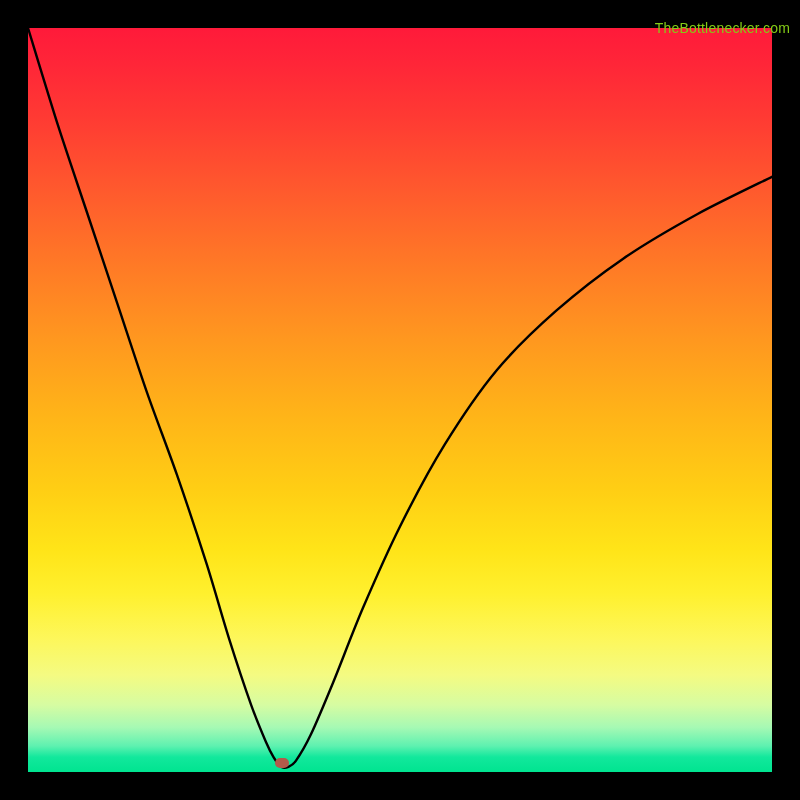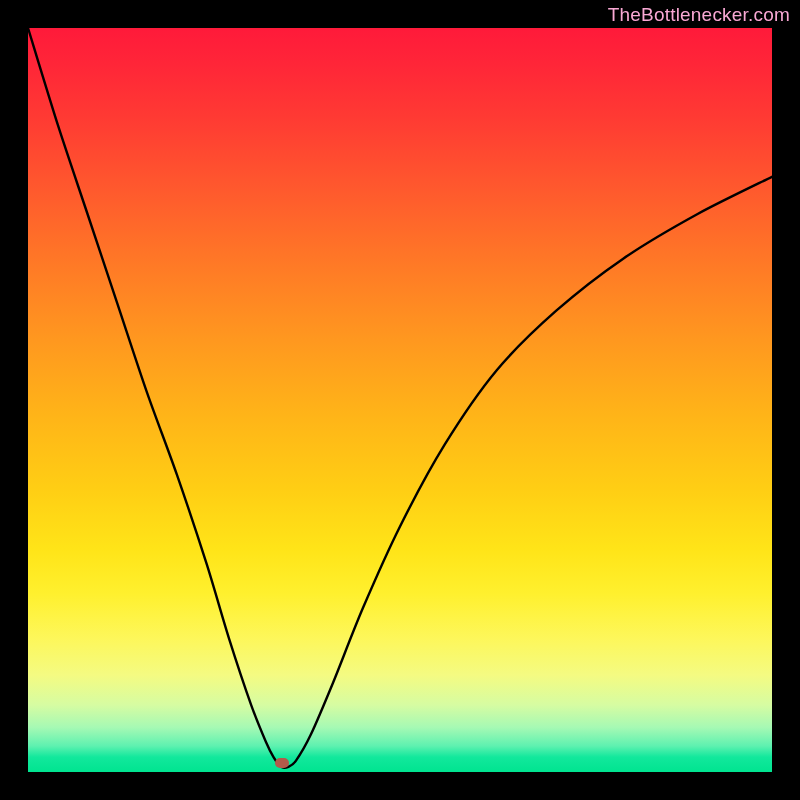--- a/index.html
+++ b/index.html
@@ -46,24 +46,24 @@
       #f4fb82 87%,
       #d6fca2 91%,
       #a6f9b4 94%,
       #5ef1b0 96.5%,
       #12e89c 98%,
       #00e490 100%
     );
   }
   .watermark {
     position: absolute;
-    top: 4px;
+    top: 20px;
     right: 10px;
-    color: #f9a8d4;
-    font-size: 19px;
+    color: #84cc16;
+    font-size: 14px;
     font-weight: 400;
     letter-spacing: 0.2px;
     z-index: 5;
   }
   svg.curve {
     position: absolute;
     inset: 0;
   }
   .marker {
     position: absolute;

